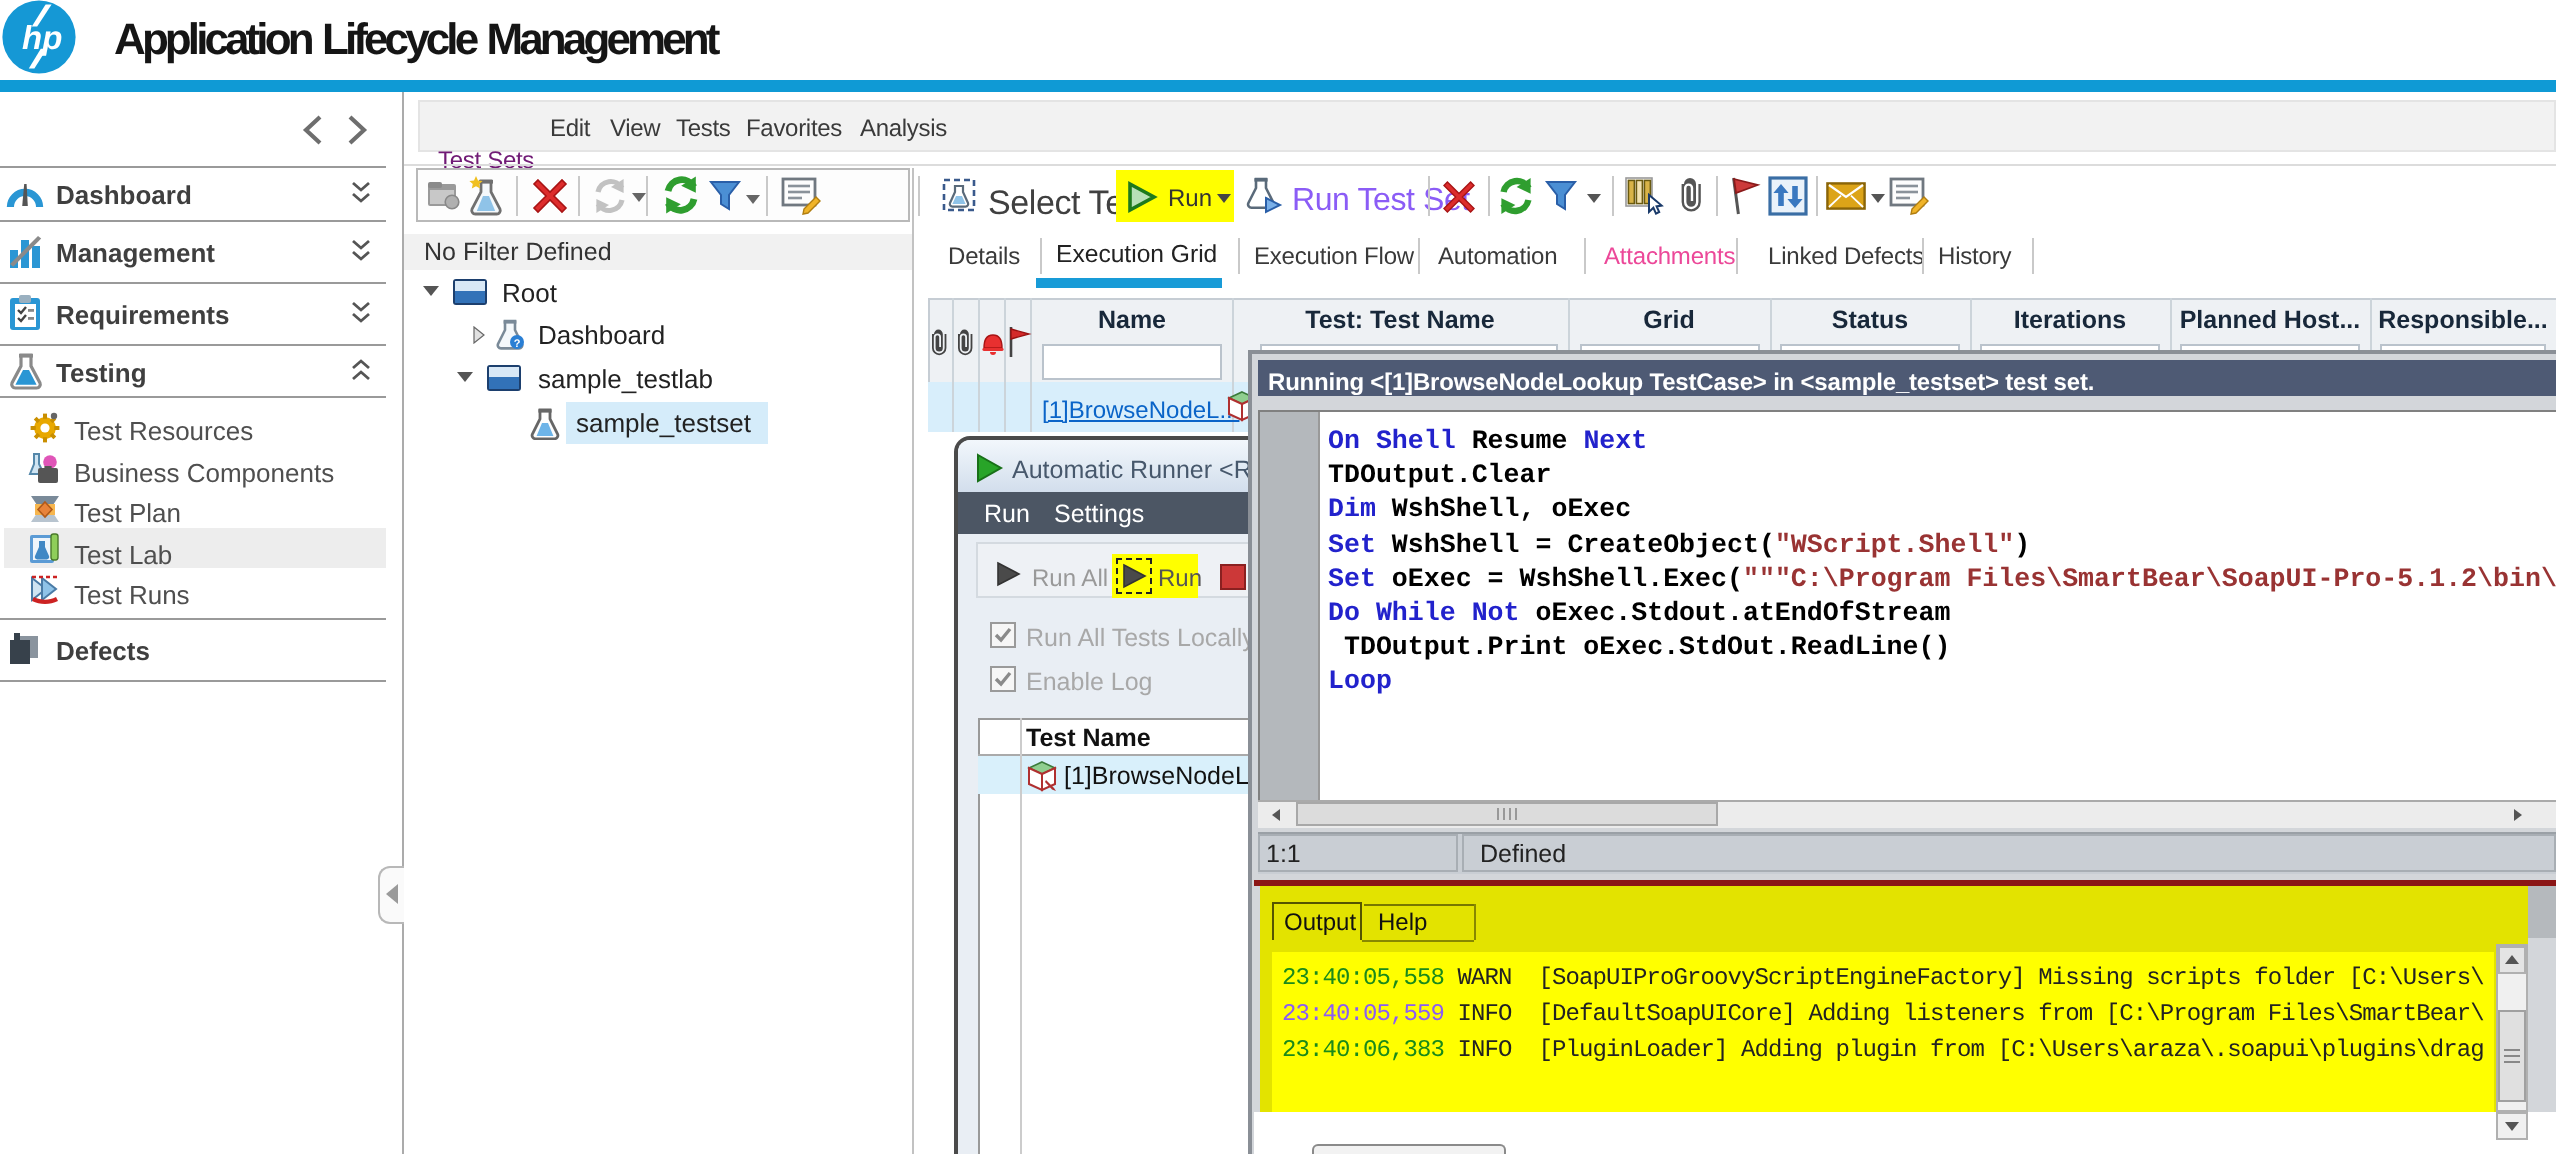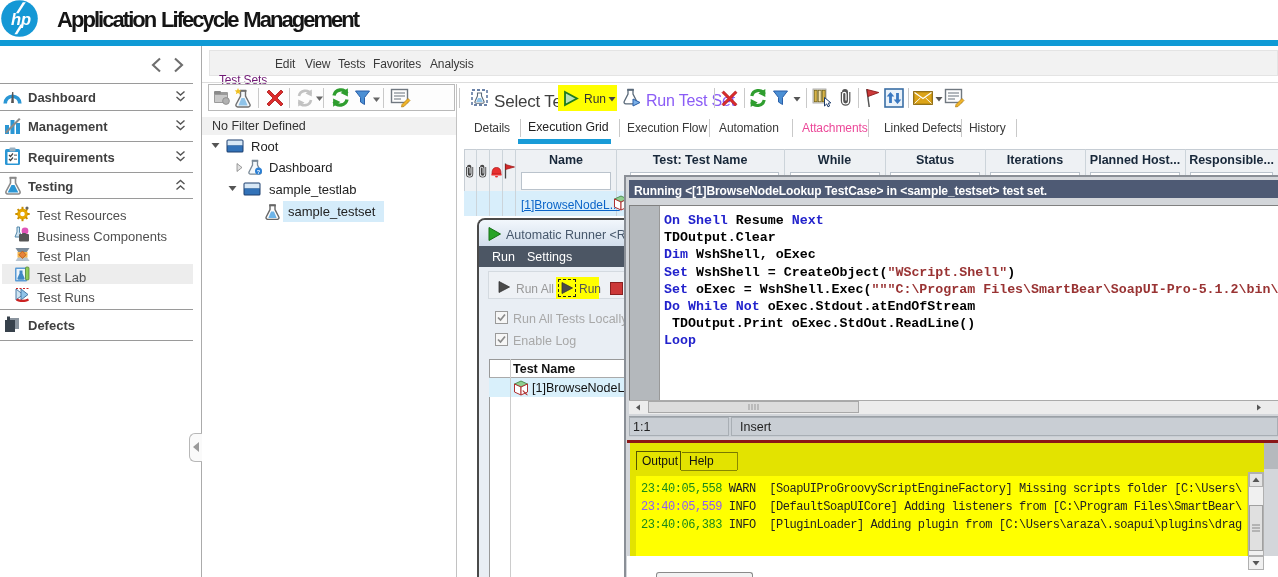--- a/index.html
+++ b/index.html
@@ -345,21 +345,21 @@
 <div class="vl" style="left:502px;top:149px;height:67px;background:#ccd4da"></div>
 <div class="vl" style="left:515px;top:149px;height:67px;background:#ccd4da"></div>
 <div class="vl" style="left:616px;top:149px;height:67px;background:#ccd4da"></div>
 <div class="vl" style="left:784px;top:149px;height:67px;background:#ccd4da"></div>
 <div class="vl" style="left:885px;top:149px;height:67px;background:#ccd4da"></div>
 <div class="vl" style="left:985px;top:149px;height:67px;background:#ccd4da"></div>
 <div class="vl" style="left:1085px;top:149px;height:67px;background:#ccd4da"></div>
 <div class="vl" style="left:1185px;top:149px;height:67px;background:#ccd4da"></div>
 <div class="tx" style="left:516px;top:153px;width:100px;text-align:center;font-size:12.5px;font-weight:bold;color:#18283a">Name</div>
 <div class="tx" style="left:616px;top:153px;width:168px;text-align:center;font-size:12.5px;font-weight:bold;color:#18283a">Test: Test Name</div>
-<div class="tx" style="left:784px;top:153px;width:101px;text-align:center;font-size:12.5px;font-weight:bold;color:#18283a">While</div>
+<div class="tx" style="left:784px;top:153px;width:101px;text-align:center;font-size:12.5px;font-weight:bold;color:#18283a">Grid</div>
 <div class="tx" style="left:885px;top:153px;width:100px;text-align:center;font-size:12.5px;font-weight:bold;color:#18283a">Status</div>
 <div class="tx" style="left:985px;top:153px;width:100px;text-align:center;font-size:12.5px;font-weight:bold;color:#18283a">Iterations</div>
 <div class="tx" style="left:1085px;top:153px;width:100px;text-align:center;font-size:12.5px;font-weight:bold;color:#18283a">Planned Host...</div>
 <div class="tx" style="left:1185px;top:153px;width:93px;text-align:center;font-size:12.5px;font-weight:bold;color:#18283a">Responsible...</div>
 
 <svg class="a" style="left:464px;top:163px" width="11" height="16" viewBox="0 0 11 16">
     <path d="M3 4 A2.2 2.2 0 0 1 7.4 4 L7.4 11 A1.8 1.8 0 0 1 3.8 11 L3.8 5.5 A0.9 0.9 0 0 1 5.6 5.5 L5.6 10.5 L6.5 10.5 L6.5 5.5 A1.8 1.8 0 0 0 2.9 5.5 L2.9 11 A2.7 2.7 0 0 0 8.3 11 L8.3 4 L9.2 4 L9.2 11 A3.6 3.6 0 0 1 2 11 L2 4 Z" fill="#444"></path>
   </svg>
 <svg class="a" style="left:477px;top:163px" width="11" height="16" viewBox="0 0 11 16">
     <path d="M3 4 A2.2 2.2 0 0 1 7.4 4 L7.4 11 A1.8 1.8 0 0 1 3.8 11 L3.8 5.5 A0.9 0.9 0 0 1 5.6 5.5 L5.6 10.5 L6.5 10.5 L6.5 5.5 A1.8 1.8 0 0 0 2.9 5.5 L2.9 11 A2.7 2.7 0 0 0 8.3 11 L8.3 4 L9.2 4 L9.2 11 A3.6 3.6 0 0 1 2 11 L2 4 Z" fill="#444"></path>
@@ -465,21 +465,21 @@
   </svg>
 <div class="a" style="left:1251px;top:401px;width:15px;height:12px;background:#ececec"></div>
 <svg class="a" style="left:1256px;top:404px" width="6" height="7" viewBox="0 0 6 7">
     <path d="M1 0.5 L5 3.5 L1 6.5 Z" fill="#555"></path>
   </svg>
 
 <div class="a" style="left:629px;top:416px;width:649px;height:21px;background:#c9ced4;border-top:1px solid #9aa0a6"></div>
 <div class="a" style="left:629px;top:417px;width:100px;height:19px;border:1px solid #a8aeb4;background:#c9ced4"></div>
 <div class="tx" style="left:633px;top:420px;font-size:12.5px;color:#222">1:1</div>
 <div class="a" style="left:731px;top:417px;width:547px;height:19px;border:1px solid #a8aeb4;background:#c9ced4"></div>
-<div class="tx" style="left:740px;top:420px;font-size:12.5px;color:#222">Insert</div>
+<div class="tx" style="left:740px;top:420px;font-size:12.5px;color:#222">Defined</div>
 
 <div class="a" style="left:627px;top:440px;width:651px;height:3px;background:#8b1616"></div>
 
 <div class="a" style="left:630px;top:443px;width:634px;height:113px;background:#e3e300"></div>
 <div class="a" style="left:1264px;top:443px;width:14px;height:26px;background:#b5b9bd"></div>
 <div class="a" style="left:636px;top:451px;width:45px;height:19px;background:#e3e300;border:1px solid #555500;border-bottom:none"></div>
 <div class="tx" style="left:642px;top:454px;font-size:12px;color:#111">Output</div>
 <div class="tx" style="left:689px;top:454px;font-size:12px;color:#111">Help</div>
 <div class="a" style="left:682px;top:452px;width:55px;height:1px;background:#777700"></div>
 <div class="a" style="left:681px;top:470px;width:56px;height:1px;background:#888800"></div>

